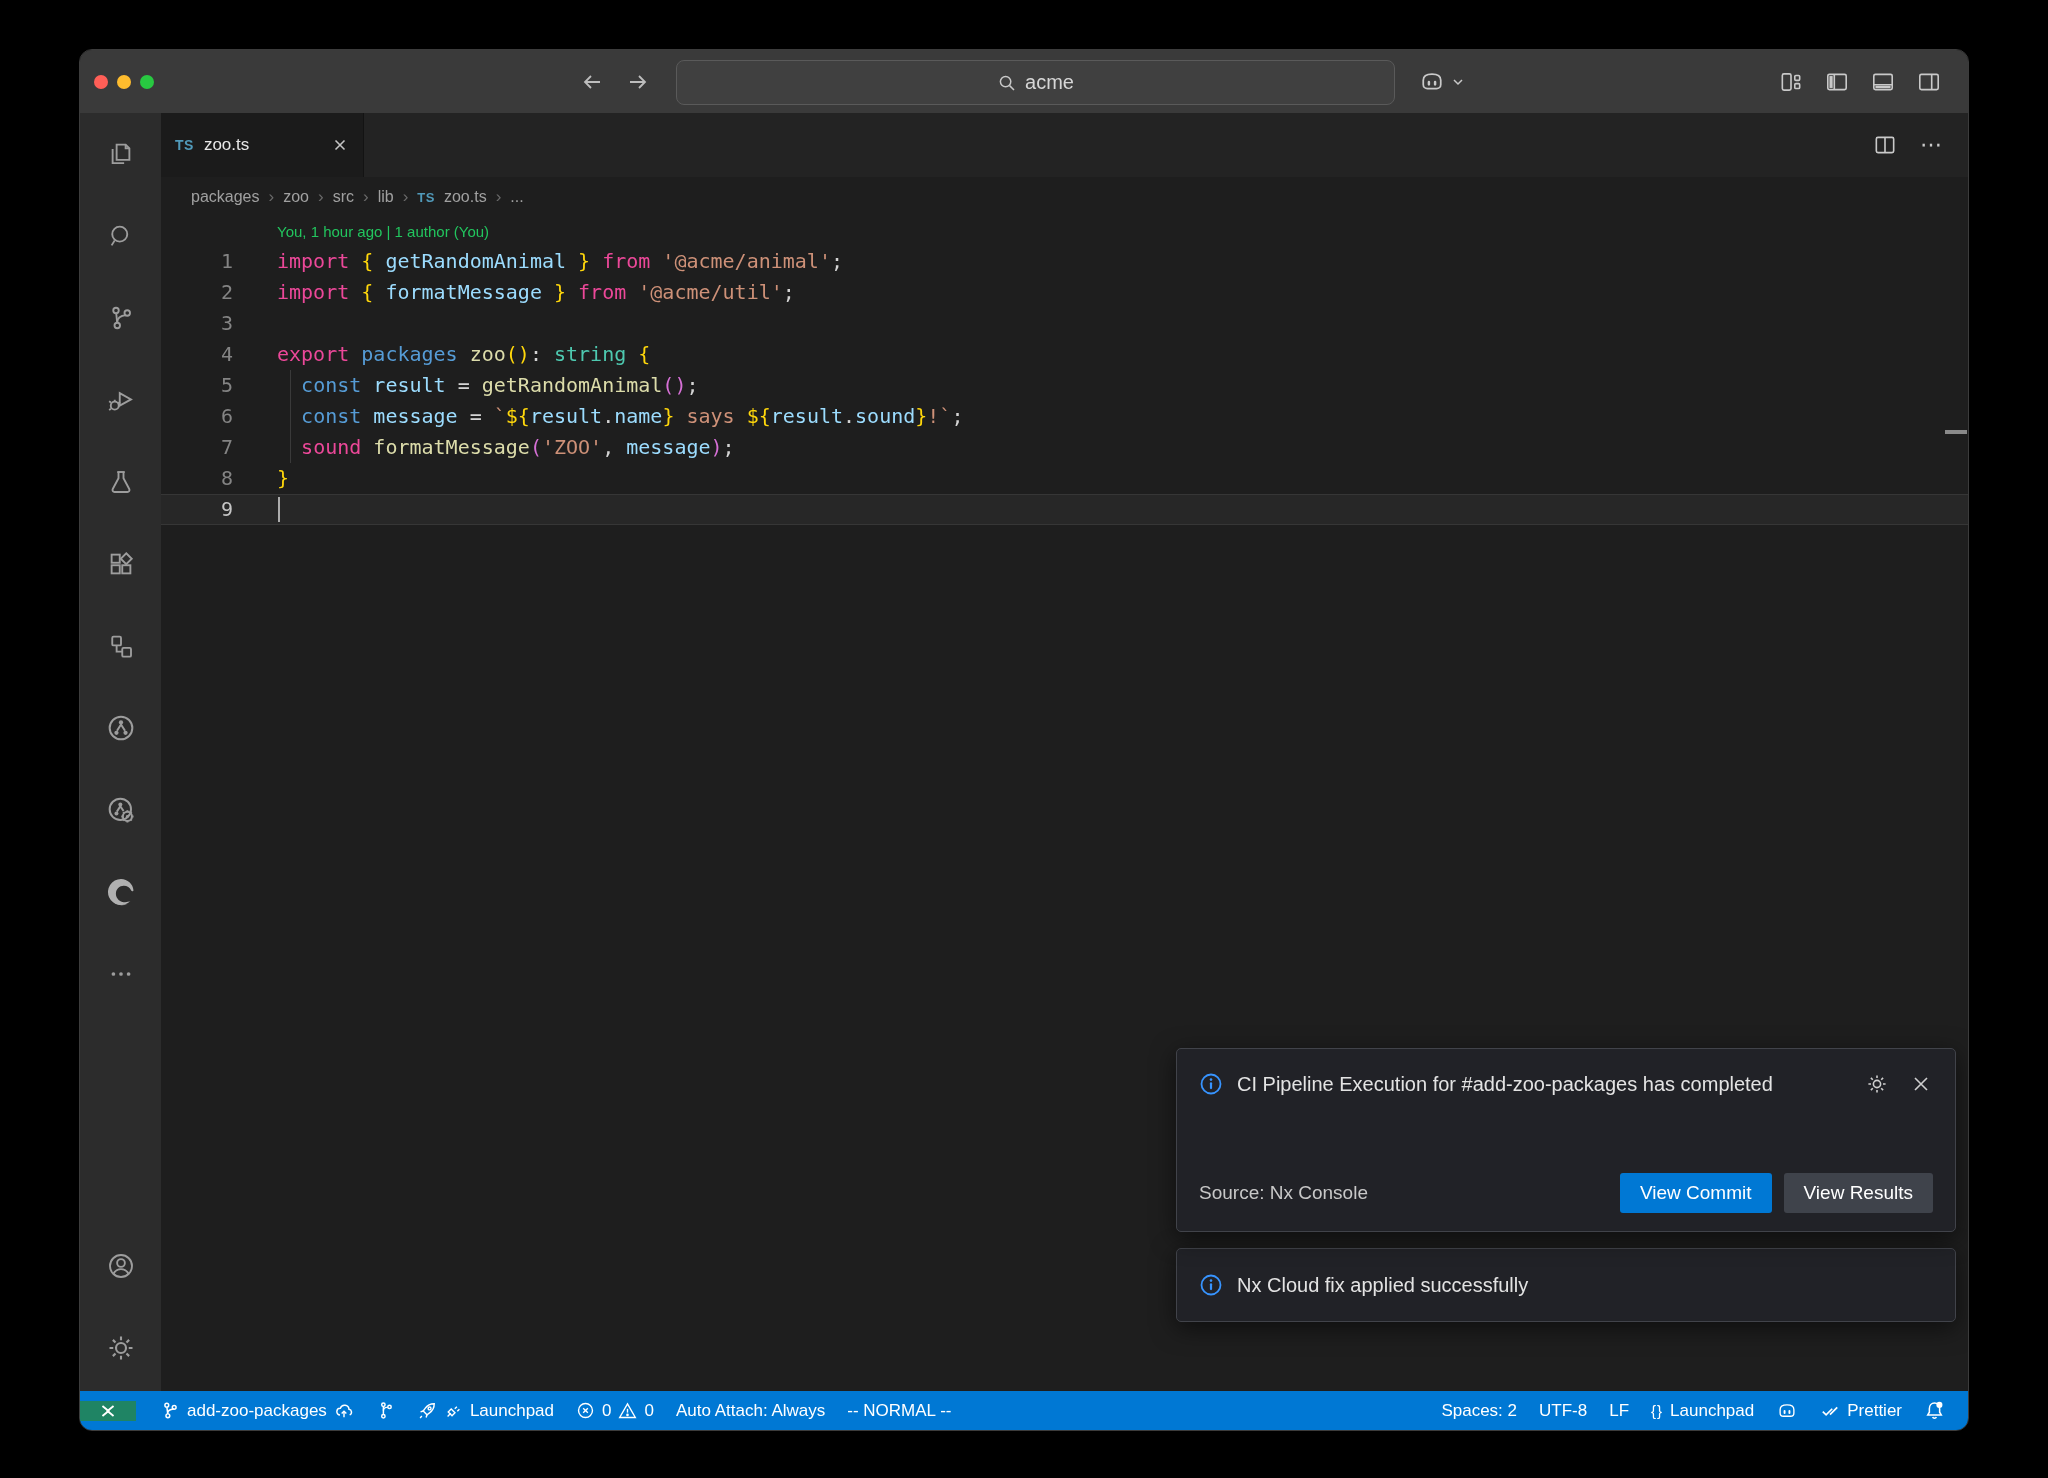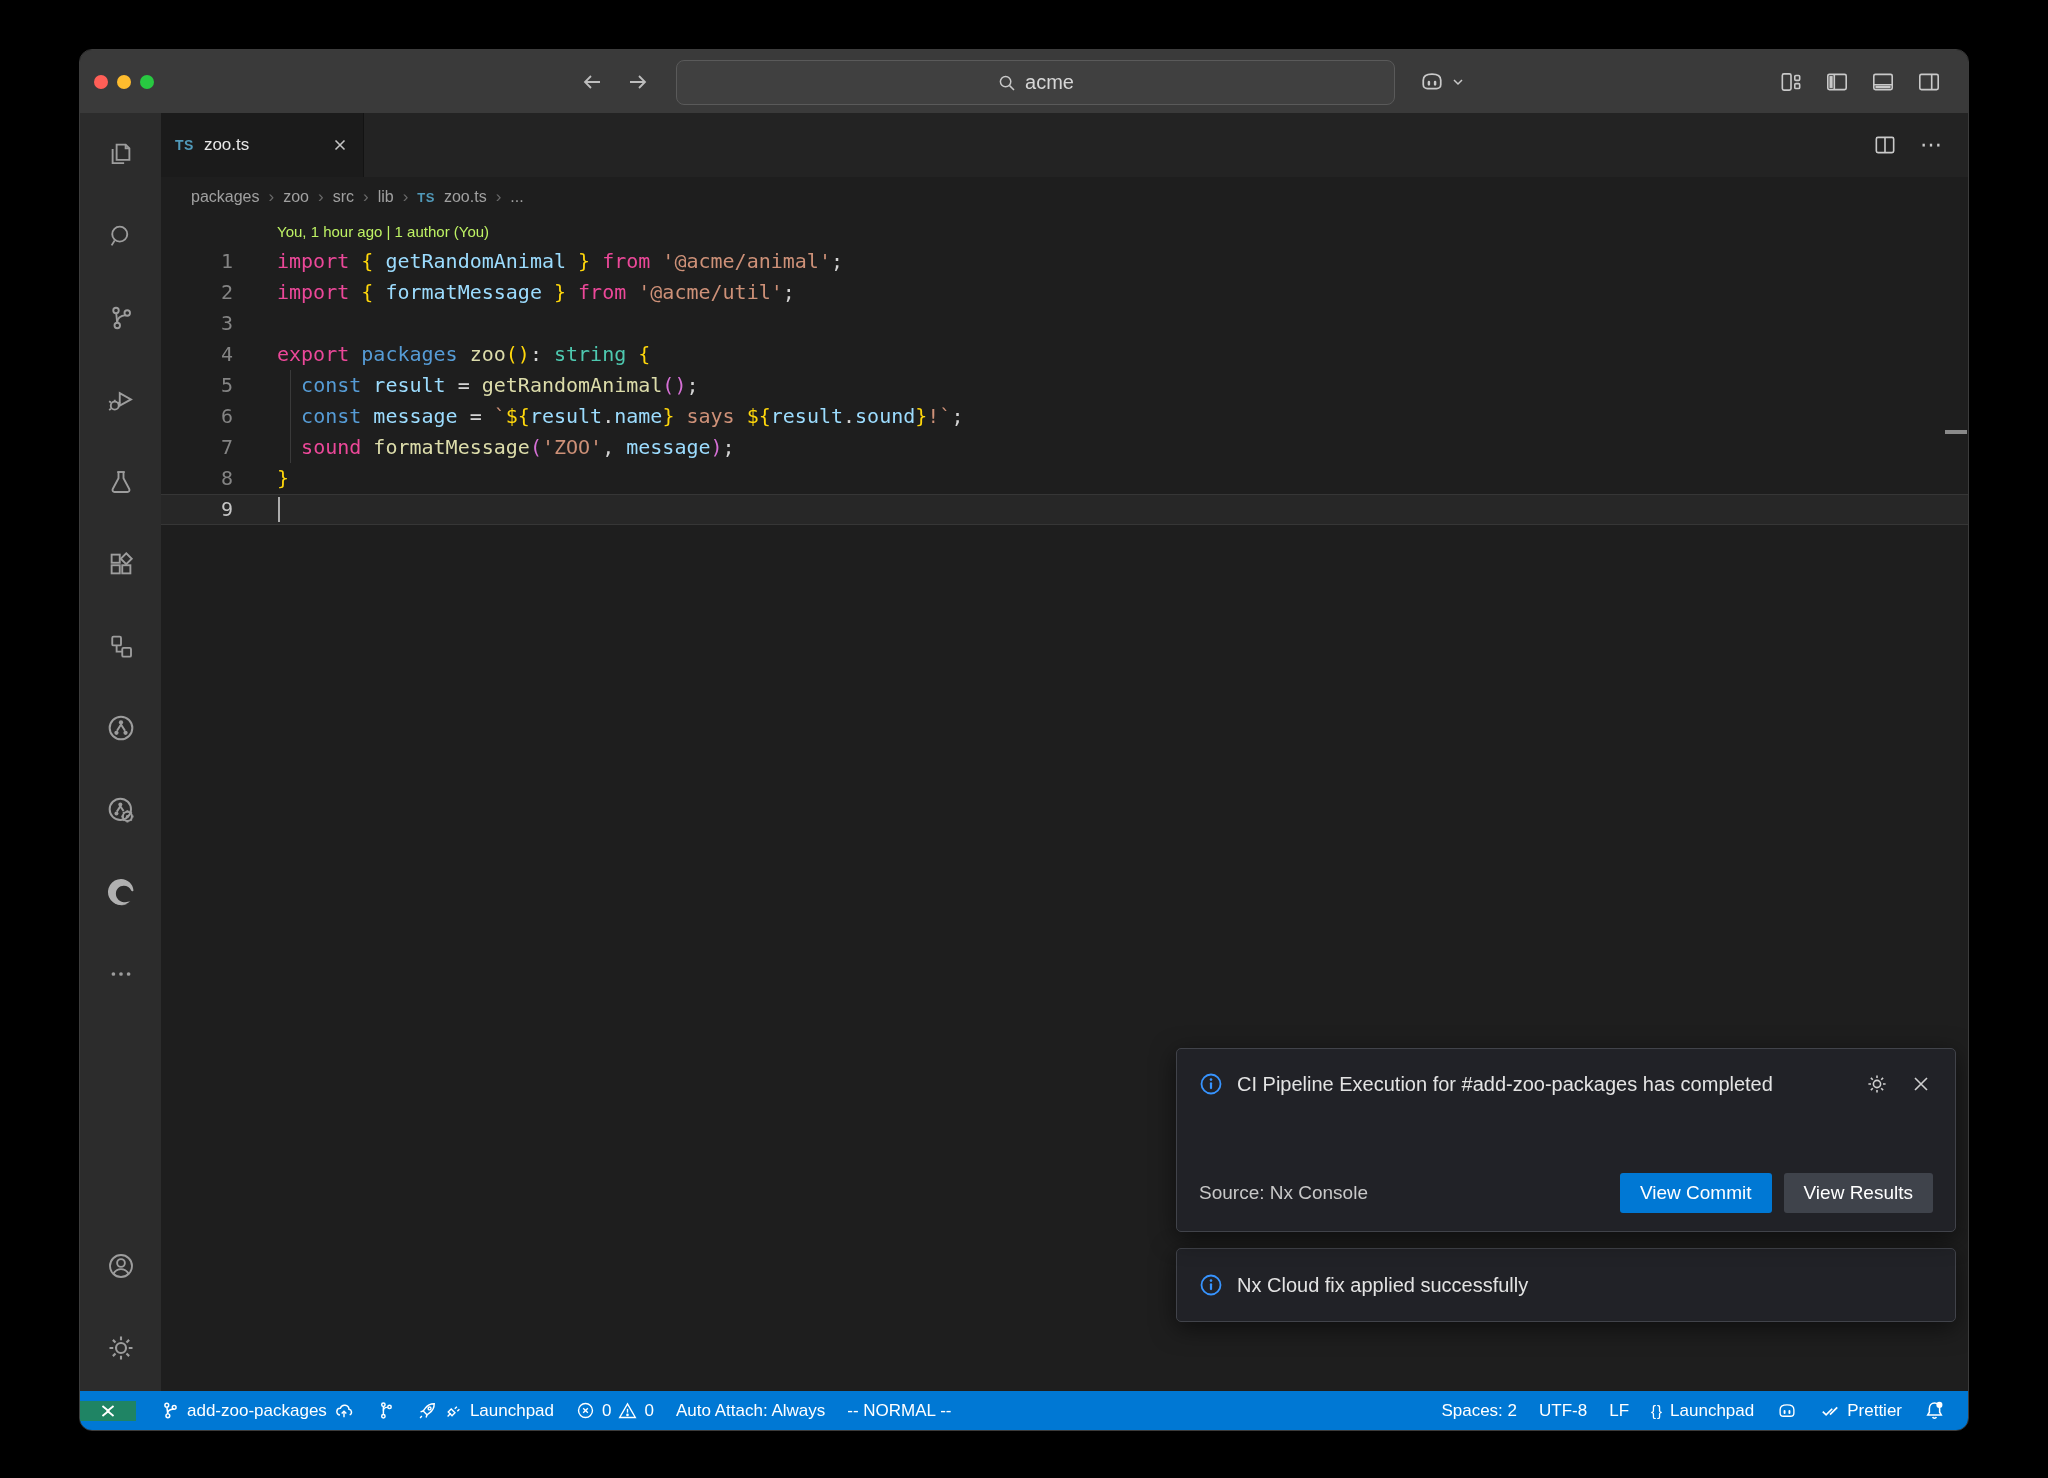--- a/index.html
+++ b/index.html
@@ -32,21 +32,21 @@
   .tab-actions{margin-left:auto;display:flex;align-items:center;gap:22px;color:#c9c9c9;padding-right:24px;}
   .more-dots{font-size:22px;letter-spacing:2px;color:#c9c9c9;}
 
   
   .breadcrumb{position:absolute;top:127px;left:81px;right:0;height:40px;background:#1e1e1e;display:flex;align-items:center;padding-left:30px;gap:9px;font-size:16px;color:#a0a0a0;}
   .bc-sep{color:#6a6a6a;font-size:17px;}
   .bc-ts{font-size:13px;}
 
   
   .editor{position:absolute;top:167px;left:81px;right:0;bottom:39px;background:#1e1e1e;font-family:"DejaVu Sans Mono",monospace;}
-  .blame-row{height:29px;line-height:29px;padding-left:116px;font-family:"Liberation Sans",sans-serif;font-size:15px;color:#bef264;}
+  .blame-row{height:29px;line-height:29px;padding-left:116px;font-family:"Liberation Sans",sans-serif;font-size:15px;color:#22c55e;}
   .code-row{position:relative;height:31px;line-height:31px;display:flex;font-size:20px;}
   .ln{width:72px;flex:0 0 72px;text-align:right;color:#848484;}
   .code{padding-left:44px;white-space:pre;color:#d4d4d4;}
   .guide{position:absolute;left:129px;top:0;bottom:0;width:1px;background:#3a3a3a;}
   .code-row.current{background:rgba(255,255,255,.045);border-top:1px solid rgba(255,255,255,.07);border-bottom:1px solid rgba(255,255,255,.07);height:29px;line-height:29px;}
   .code-row.current .ln{color:#c6c6c6;}
   .cursor{position:absolute;left:117px;top:2px;width:2px;height:25px;background:#c4c4c4;opacity:.85;}
   .tok-kw{color:#ec4899;} .tok-kw2{color:#569cd6;} .tok-fn{color:#dcdcaa;} .tok-var{color:#9cdcfe;}
   .tok-str{color:#ce9178;} .tok-type{color:#4ec9b0;} .tok-b1{color:#ffd70b;} .tok-b2{color:#d670d6;} .tok-pun{color:#d4d4d4;}
   .overview-dash{position:absolute;right:1px;top:380px;width:22px;height:4px;background:#8a8a8a;}

